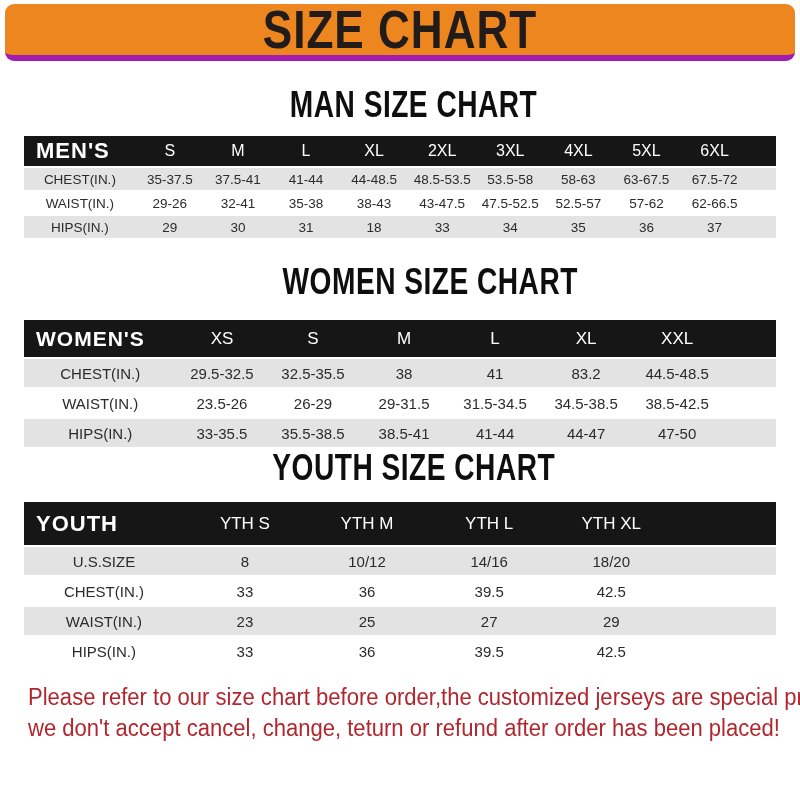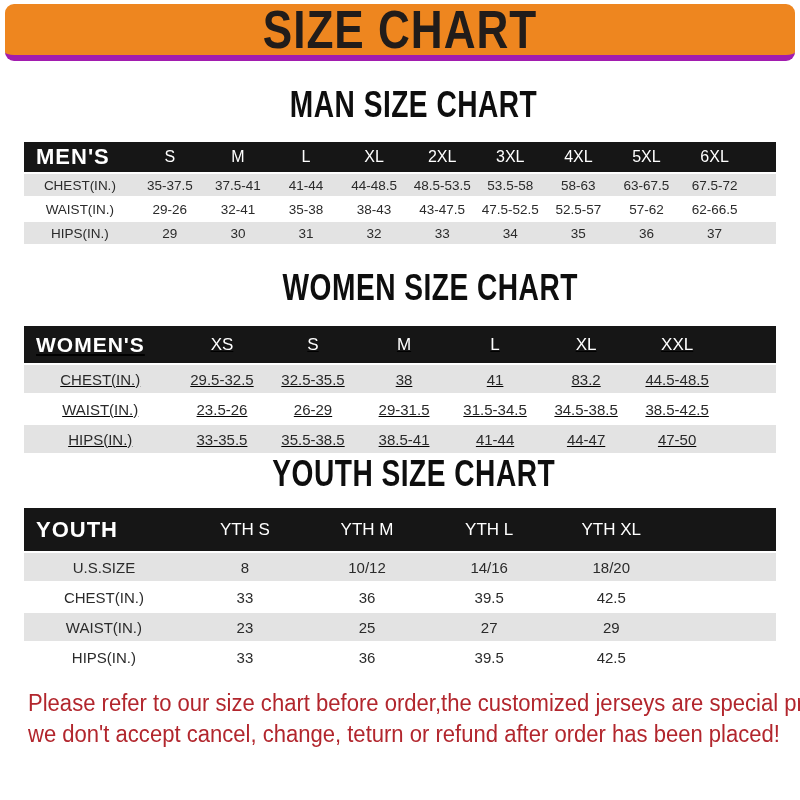--- a/index.html
+++ b/index.html
@@ -27,22 +27,22 @@
     letter-spacing:0.5px;transform:scale(0.97,1.28);white-space:nowrap;
   }
   #sec-man   .section-heading{margin-top:25px;}
   #sec-women .section-heading{margin-top:23px;margin-left:32px;}
   #sec-youth .section-heading{}
   
   table{
     width:752px;margin:0 auto;border-collapse:separate;border-spacing:0 2px;
     table-layout:fixed;
   }
-  #sec-man   table{margin-top:18px;}
-  #sec-women table{margin-top:19px;text-decoration:underline;}
+  #sec-man   table{margin-top:12px;}
+  #sec-women table{margin-top:19px;}
   #sec-youth table{margin-top:15px;}
   th,td{text-align:center;padding:0;overflow:hidden;white-space:nowrap;}
   thead th{background:#161616;color:#ffffff;font-weight:400;}
   thead th.rowlabel{
     text-align:left;padding-left:12px;font-weight:700;letter-spacing:1px;
   }
   tbody td{color:#2b2b2b;}
   tbody tr:nth-child(odd) td{background:#e3e3e3;}
   tbody tr:nth-child(even) td{background:#ffffff;}
   
@@ -125,21 +125,21 @@
           <td>52.5-57</td>
           <td>57-62</td>
           <td>62-66.5</td>
           <td class="trail"></td>
         </tr>
         <tr>
           <td class="rowlabel-cell">HIPS(IN.)</td>
           <td>29</td>
           <td>30</td>
           <td>31</td>
-          <td>32</td>
+          <td>18</td>
           <td>33</td>
           <td>34</td>
           <td>35</td>
           <td>36</td>
           <td>37</td>
           <td class="trail"></td>
         </tr>
       </tbody>
     </table>
 </section>

